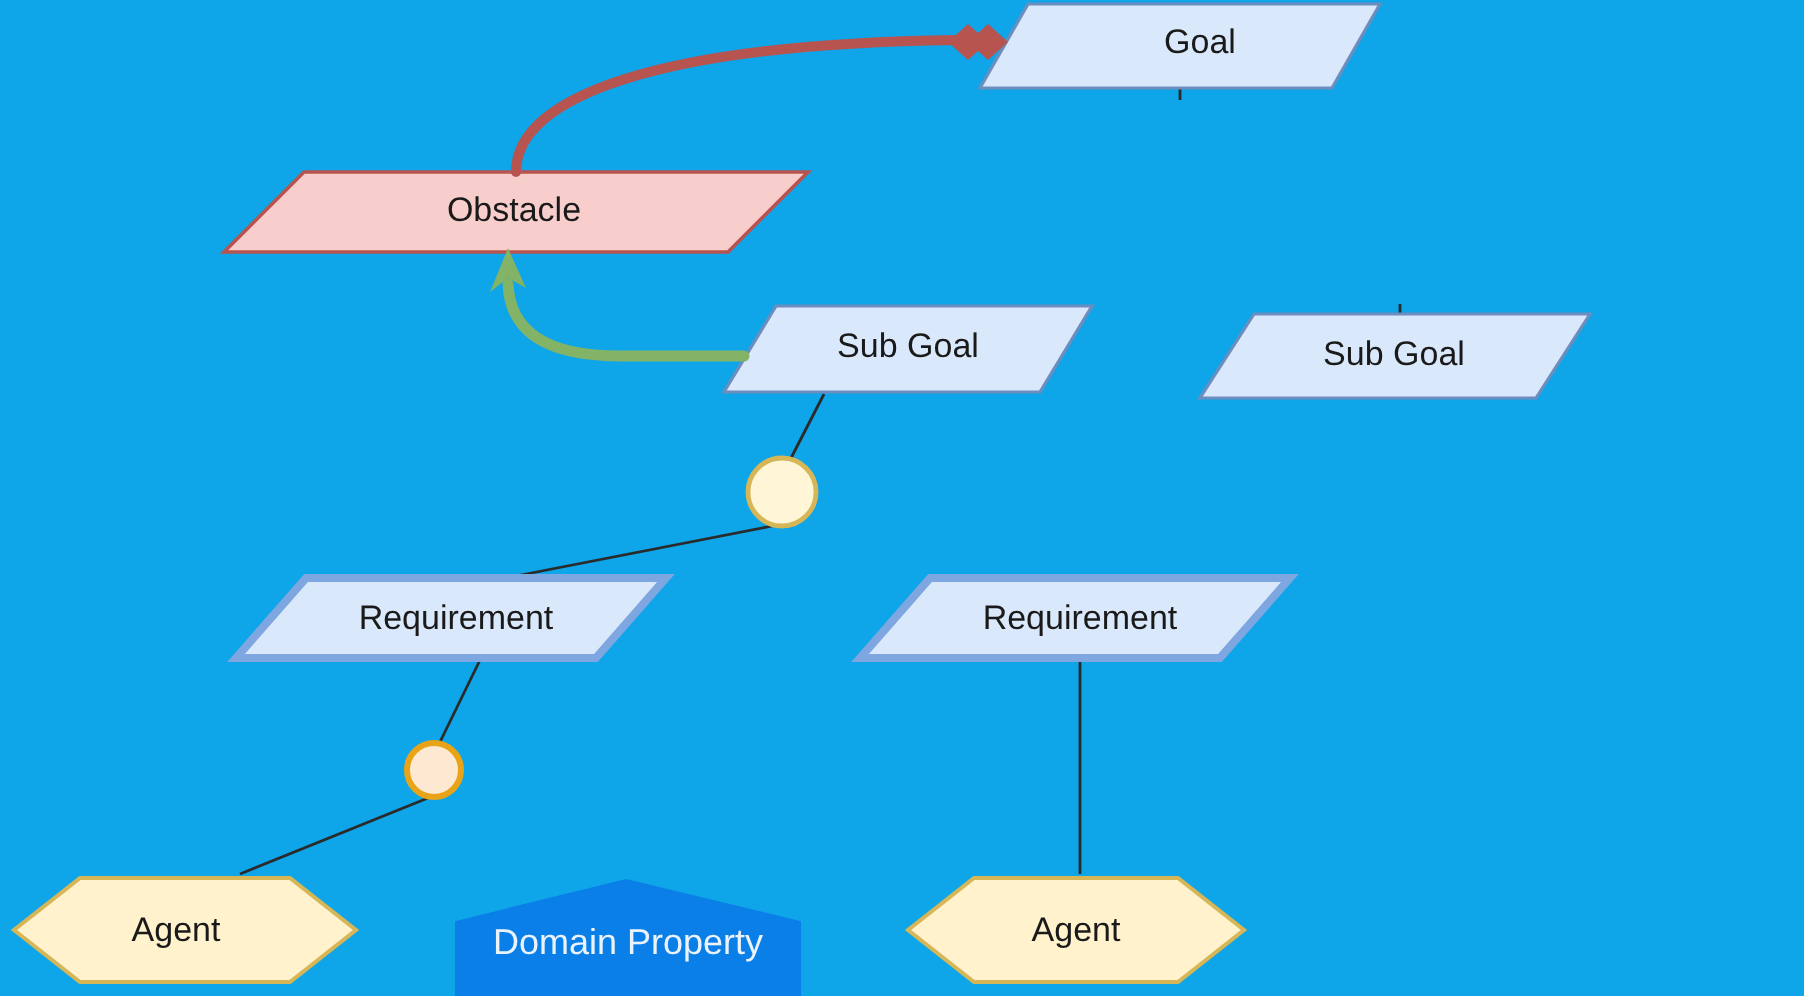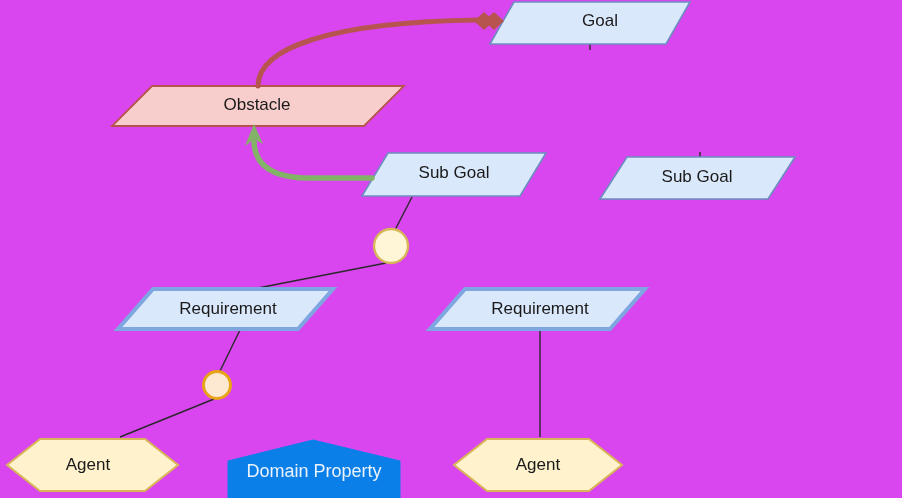--- a/index.html
+++ b/index.html
@@ -8,21 +8,21 @@
     padding: 0;
     background: #000000;
   }
   body {
     font-family: "Liberation Sans", sans-serif;
   }
   #canvas {
     position: relative;
     width: 902px;
     height: 498px;
-    background: #d946ef;
+    background: #0ea5e9;
     overflow: hidden;
   }
   #diagram-svg {
     position: absolute;
     left: 0;
     top: 0;
     width: 902px;
     height: 498px;
     display: block;
   }

